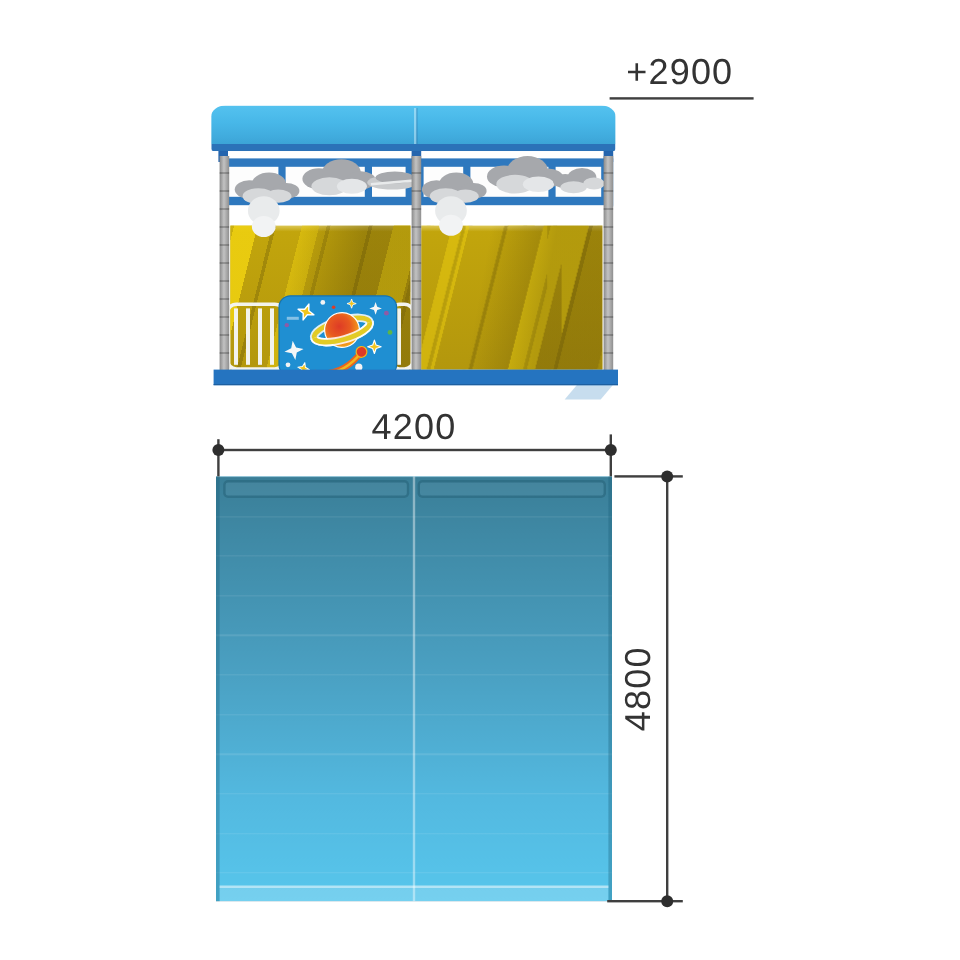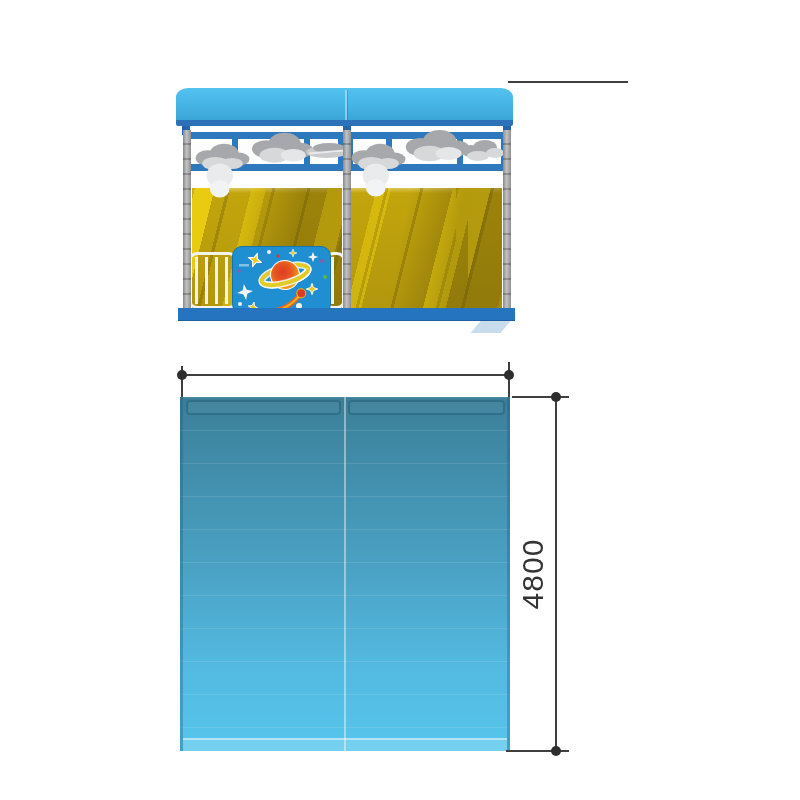--- a/index.html
+++ b/index.html
@@ -193,30 +193,32 @@
     <div class="abs post" style="left:183px;"></div>
     <div class="abs post" style="left:343px;"></div>
     <div class="abs post" style="left:503px;"></div>
 
     <div class="abs roof">
       <div class="abs roof-seam"></div>
     </div>
     <div class="abs base-strip"></div>
   </div>
 
+  <div class="abs dim-text" style="left:505px;top:46px;width:123px;z-index:10;">+2900</div>
   <div class="abs dim-line" style="left:508px;top:81px;width:120px;height:2px;z-index:10;"></div>
 
   <div class="abs">
     <div class="abs plan-body"></div>
     <div class="abs plan-cap plan-cap-left"></div>
     <div class="abs plan-cap plan-cap-right"></div>
     <div class="abs plan-seam"></div>
     <div class="abs plan-bottom"></div>
   </div>
 
+  <div class="abs dim-text" style="left:285px;top:342px;width:120px;z-index:10;">4200</div>
   <div class="abs dim-line" style="left:182px;top:374px;width:327px;height:2px;z-index:10;"></div>
   <div class="abs dim-line" style="left:181px;top:366px;width:2px;height:31px;z-index:10;"></div>
   <div class="abs dim-line" style="left:508px;top:362px;width:2px;height:35px;z-index:10;"></div>
   <div class="abs dim-dot" style="left:177px;top:370px;z-index:11;"></div>
   <div class="abs dim-dot" style="left:504px;top:370px;z-index:11;"></div>
 
   <div class="abs dim-text" style="left:473px;top:559px;width:120px;height:30px;transform:rotate(-90deg);z-index:10;">4800</div>
   <div class="abs dim-line" style="left:555px;top:397px;width:2px;height:355px;z-index:10;"></div>
   <div class="abs dim-line" style="left:512px;top:396px;width:57px;height:2px;z-index:10;"></div>
   <div class="abs dim-line" style="left:506px;top:750px;width:63px;height:2px;z-index:10;"></div>

